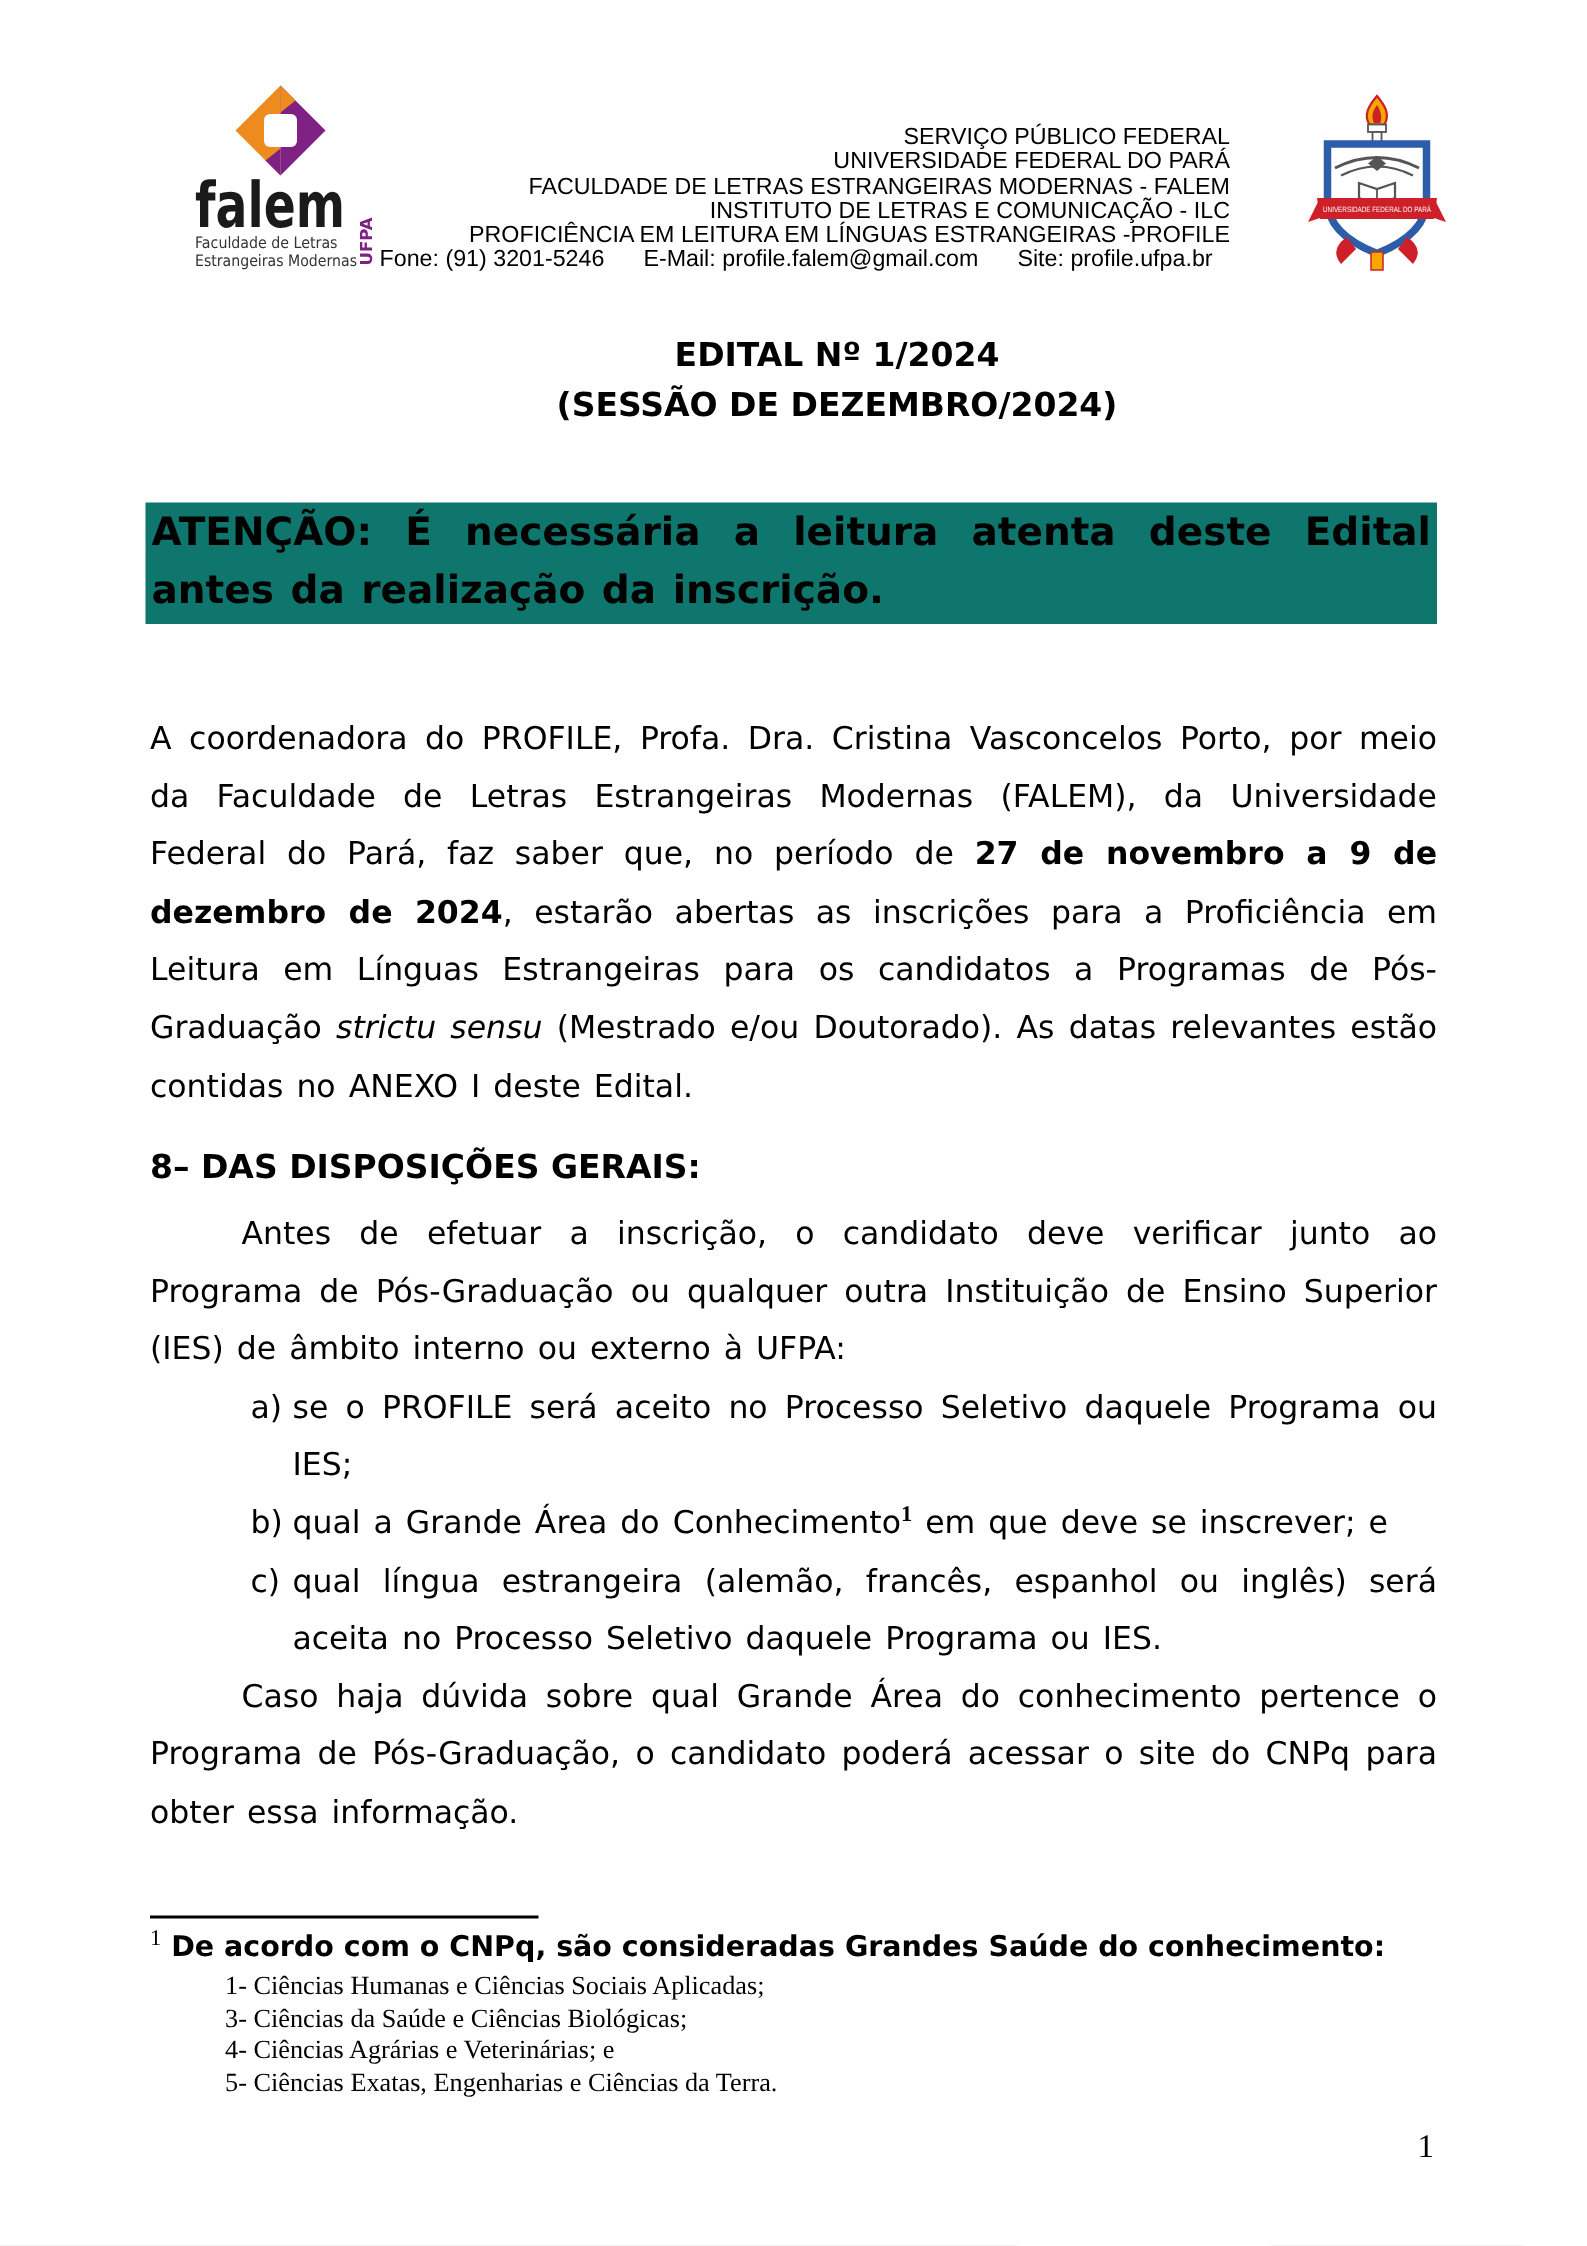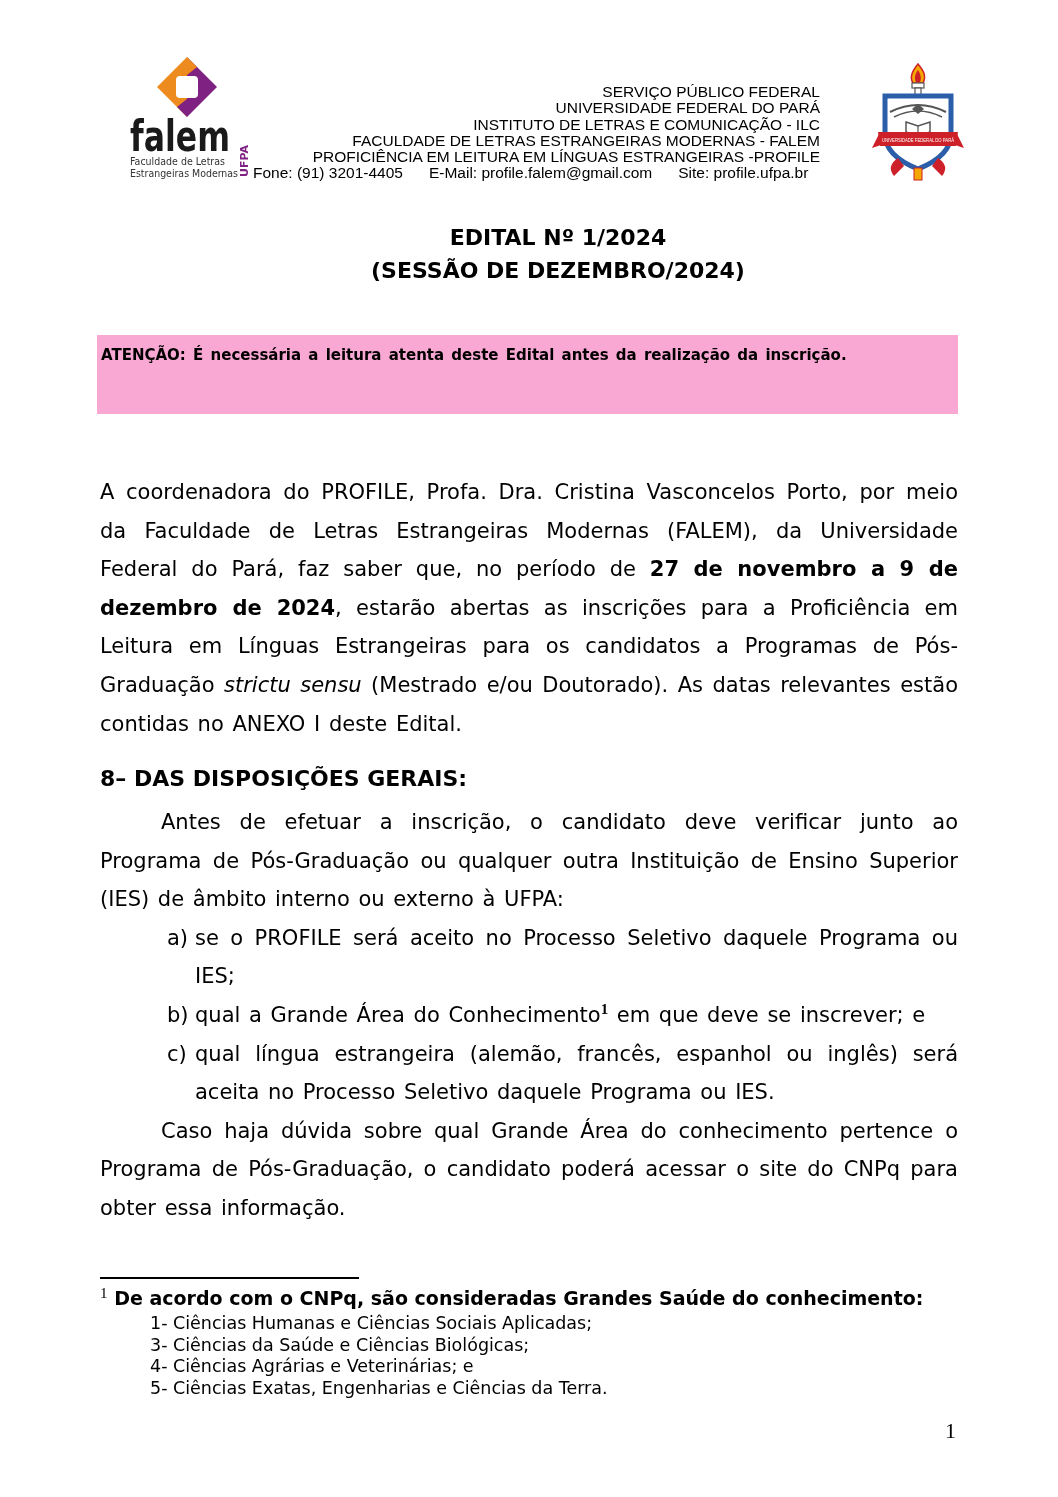--- a/index.html
+++ b/index.html
@@ -27,22 +27,22 @@
   
   .title-block {
     position:absolute; top:221px; left:158px; width:800px;
     text-align:center; font-weight:bold; font-size:22px;
   }
   .title-line { line-height:33px; }
 
   
   .attention-box {
     position:absolute; top:335px; left:97px; width:853px; min-height:75px;
-    background:#f9a8d4;
-    font-weight:bold; font-size:15px; line-height:38.5px;
+    background:#0f766e;
+    font-weight:bold; font-size:26px; line-height:38.5px;
     text-align:justify; padding:1px 4px 3px 4px;
     word-spacing:2px;
   }
 
   
   .bodytext { font-size:21px; line-height:38.6px; text-align:justify; word-spacing:2px; }
   .intro-par { position:absolute; top:452px; left:100px; width:858px; }
   .section-heading {
     position:absolute; top:764px; left:100px; width:858px;
     font-weight:bold; font-size:22px; line-height:30px;
@@ -66,21 +66,21 @@
   .footnote-lead {
     position:absolute; top:1286px; left:100px; width:858px;
     font-size:19px; font-weight:bold; line-height:24px;
   }
   .footnote-lead .fn-sup {
     font-family:"Liberation Serif", serif; font-size:15px;
     vertical-align:super; line-height:0; font-weight:normal;
   }
   .footnote-items {
     position:absolute; top:1313px; left:150px; width:760px;
-    font-size:17.5px; line-height:21.6px;
+    font-size:17.5px; line-height:21.6px;font-family:Liberation Serif, serif;
   }
 
   
   .page-number {
     position:absolute; top:1418px; left:920px; width:36px;
     text-align:right;
     font-family:"Liberation Serif", serif; font-size:22px;
   }
 
   .bold { font-weight:bold; }
@@ -103,25 +103,25 @@
       <text x="0" y="97" font-family="DejaVu Sans, sans-serif" font-weight="bold" font-size="42" fill="#1a1a1a" textLength="100" lengthAdjust="spacingAndGlyphs">falem</text>
       <text x="0" y="111" font-family="DejaVu Sans, sans-serif" font-size="10.5" fill="#333" textLength="95" lengthAdjust="spacingAndGlyphs">Faculdade de Letras</text>
       <text x="0" y="123" font-family="DejaVu Sans, sans-serif" font-size="10.5" fill="#333" textLength="108" lengthAdjust="spacingAndGlyphs">Estrangeiras Modernas</text>
       <text transform="translate(118,123) rotate(-90)" font-family="DejaVu Sans, sans-serif" font-weight="bold" font-size="11" fill="#7F2182">UFPA</text>
     </svg>
   </div>
 
   <div class="org-block">
     <div>SERVIÇO PÚBLICO FEDERAL</div>
     <div>UNIVERSIDADE FEDERAL DO PARÁ</div>
+    <div>FACULDADE DE LETRAS ESTRANGEIRAS MODERNAS - FALEM</div>
     <div>INSTITUTO DE LETRAS E COMUNICAÇÃO - ILC</div>
-    <div>FACULDADE DE LETRAS ESTRANGEIRAS MODERNAS - FALEM</div>
     <div>PROFICIÊNCIA EM LEITURA EM LÍNGUAS ESTRANGEIRAS -PROFILE</div>
     <div class="contact-line">
-      <span>Fone: (91) 3201-4405</span><span>E-Mail: profile.falem@gmail.com</span><span>Site: profile.ufpa.br</span>
+      <span>Fone: (91) 3201-5246</span><span>E-Mail: profile.falem@gmail.com</span><span>Site: profile.ufpa.br</span>
     </div>
   </div>
 
   <div class="ufpa-crest">
     <svg width="96" height="124" viewBox="0 0 96 124" aria-hidden="true">
 
       <path d="M48,2 C42,9 39,15 43,21 L53,21 C57,14 53,8 48,2 Z" fill="#F5A800" stroke="#CE2029" stroke-width="1.5"></path>
       <path d="M48,8 C45,12 44,16 46,20 L50,20 C52,16 50,11 48,8 Z" fill="#CE2029"></path>
       <rect x="42" y="21" width="12" height="5" fill="#fff" stroke="#555" stroke-width="1.2"></rect>
       <rect x="45" y="26" width="6" height="8" fill="#fff" stroke="#555" stroke-width="1.2"></rect>

